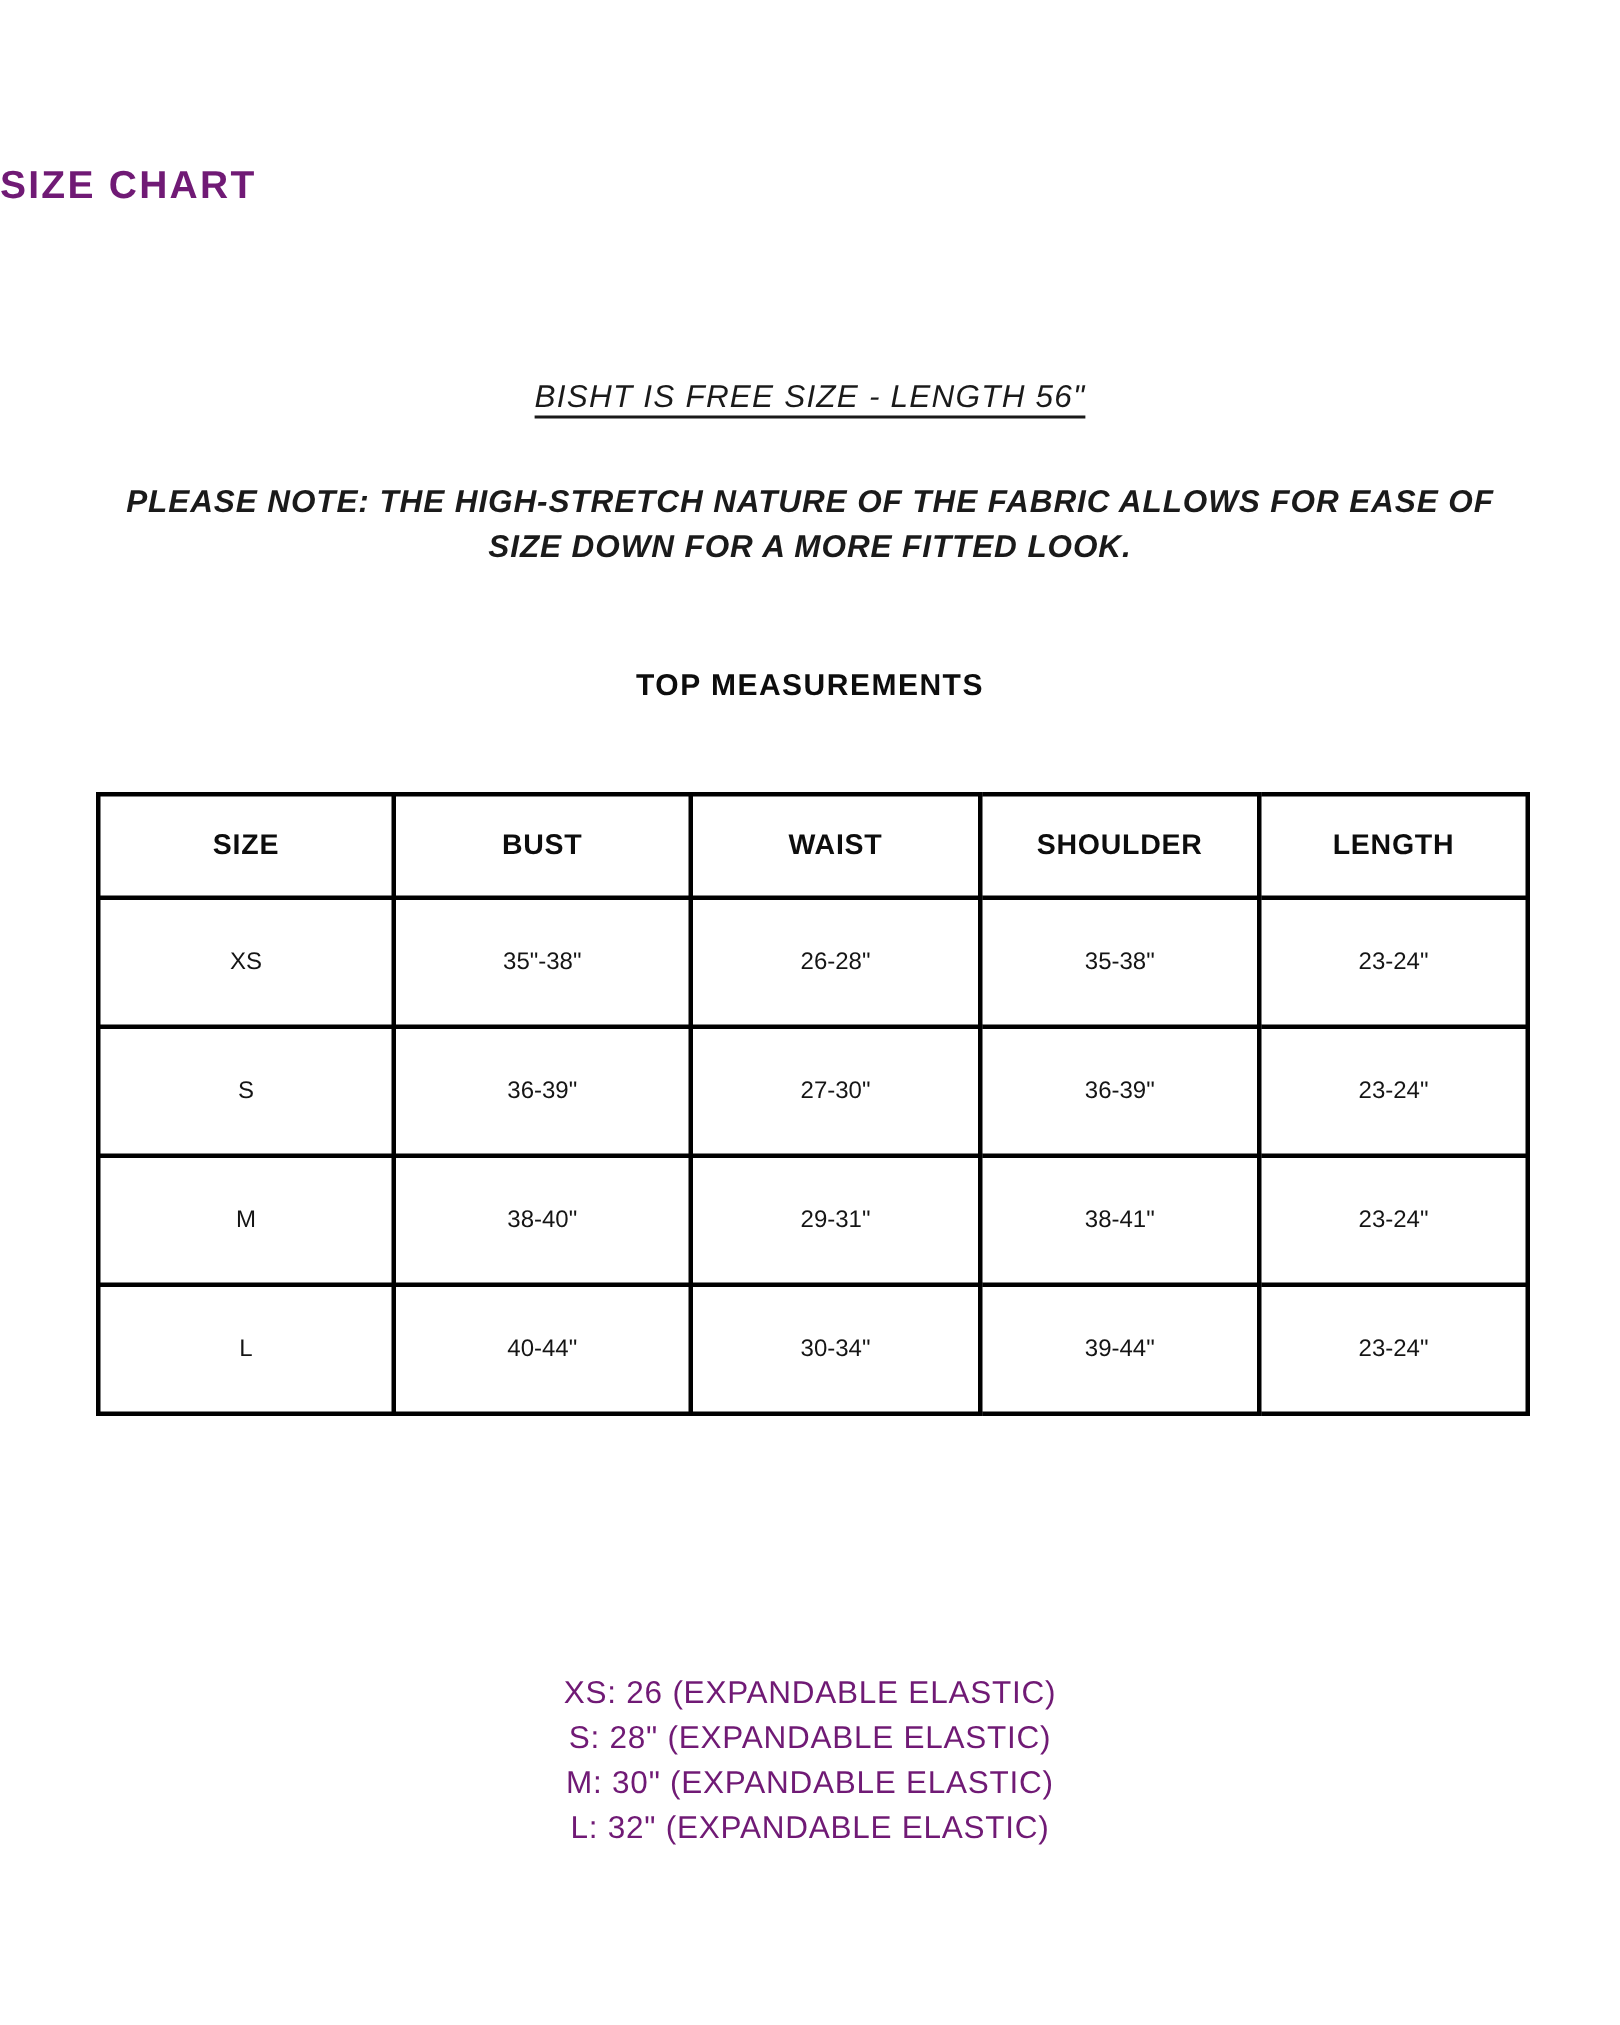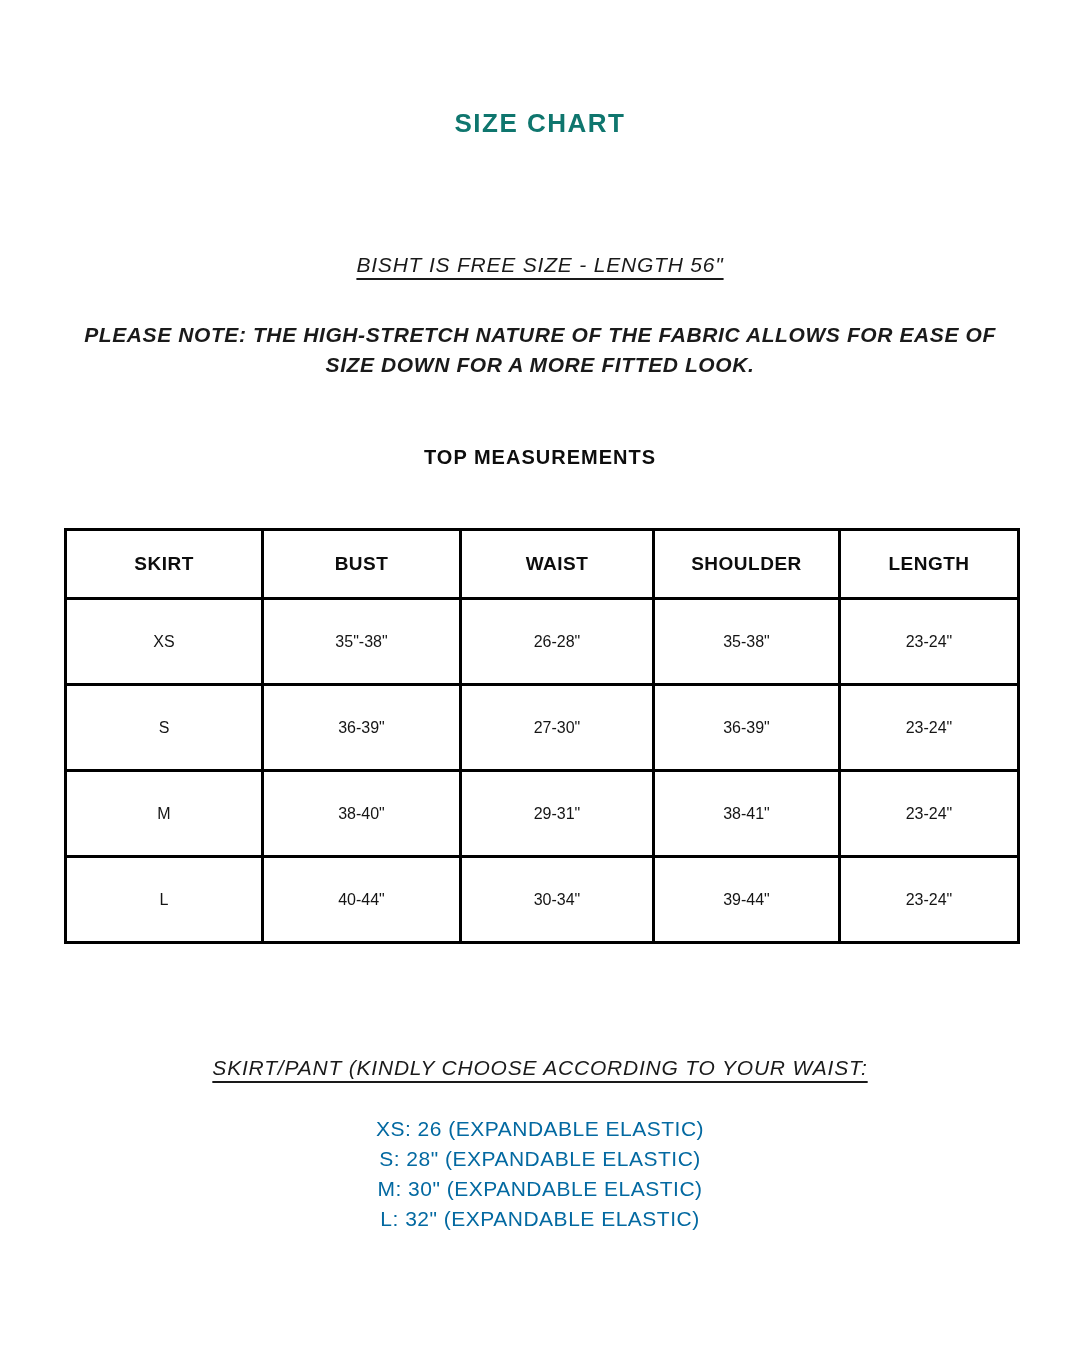--- a/index.html
+++ b/index.html
@@ -15,25 +15,24 @@
   .page {
     position: absolute;
     inset: 0;
     background: #ffffff;
   }
   .page-title {
     position: absolute;
     top: 108px;
     left: 0;
     width: 100%;
-    text-align: center;
     font-size: 26px;
     font-weight: 700;
     letter-spacing: 1.5px;
-    color: #0f766e;
+    color: #701a75;
   }
   .free-size-line {
     position: absolute;
     top: 253px;
     left: 0;
     width: 100%;
     text-align: center;
     font-size: 21px;
     font-style: italic;
     font-weight: 400;
@@ -120,21 +119,21 @@
   .skirt-options {
     position: absolute;
     top: 1114px;
     left: 0;
     width: 100%;
     text-align: center;
     font-size: 21px;
     font-weight: 400;
     letter-spacing: 0.5px;
     line-height: 30px;
-    color: #0369a1;
+    color: #701a75;
   }
 </style>
 </head>
 <body>
 
 <div class="page">
 
   <div class="page-title">SIZE CHART</div>
 
   <div class="free-size-line">BISHT IS FREE SIZE - LENGTH 56"</div>
@@ -149,21 +148,21 @@
   <table class="size-table">
     <colgroup>
       <col class="c-size">
         <col class="c-bust">
         <col class="c-waist">
         <col class="c-shoulder">
         <col class="c-length">
     </colgroup>
     <thead>
       <tr>
-        <th>SKIRT</th>
+        <th>SIZE</th>
         <th>BUST</th>
         <th>WAIST</th>
         <th>SHOULDER</th>
         <th>LENGTH</th>
       </tr>
     </thead>
     <tbody>
       <tr>
         <td>XS</td>
         <td>35"-38"</td>
@@ -188,21 +187,20 @@
       <tr>
         <td>L</td>
         <td>40-44"</td>
         <td>30-34"</td>
         <td>39-44"</td>
         <td>23-24"</td>
       </tr>
     </tbody>
   </table>
 
-  <div class="skirt-heading">SKIRT/PANT (KINDLY CHOOSE ACCORDING TO YOUR WAIST:</div>
 
   <div class="skirt-options">
     <div>XS: 26 (EXPANDABLE ELASTIC)</div>
     <div>S: 28" (EXPANDABLE ELASTIC)</div>
     <div>M: 30" (EXPANDABLE ELASTIC)</div>
     <div>L: 32" (EXPANDABLE ELASTIC)</div>
   </div>
 
 </div>
 

